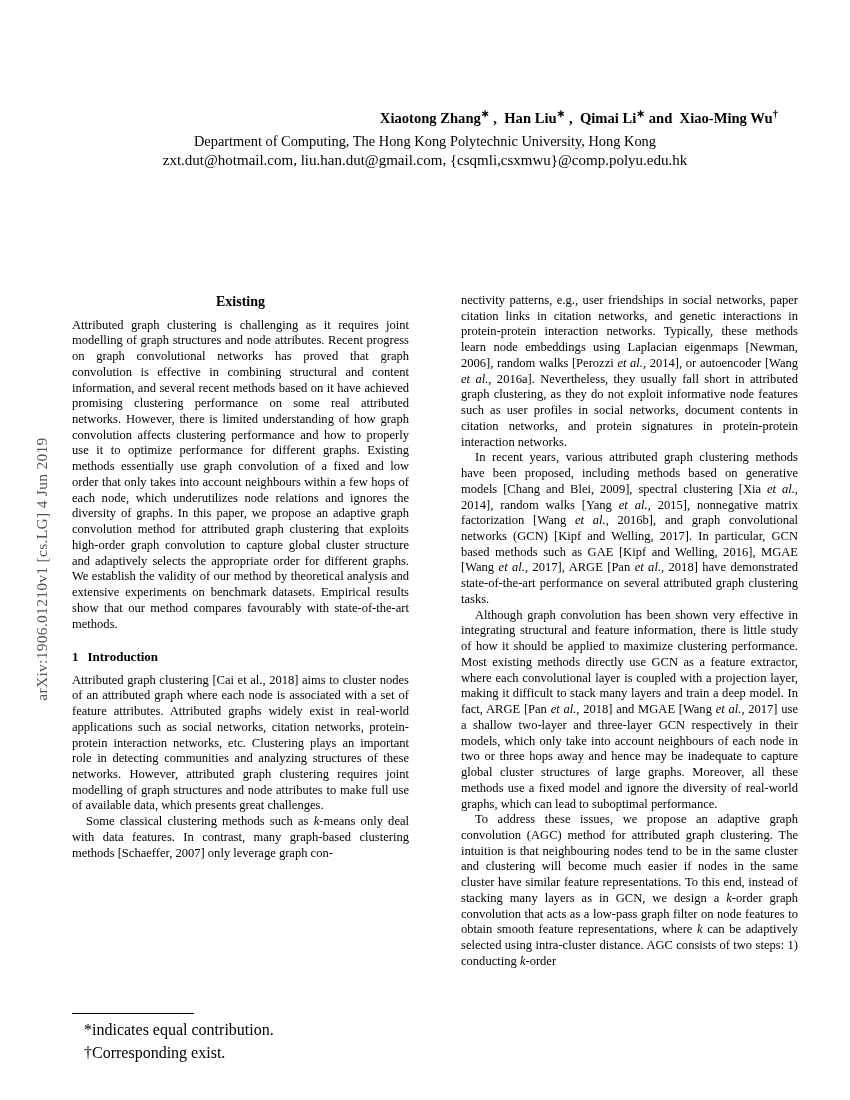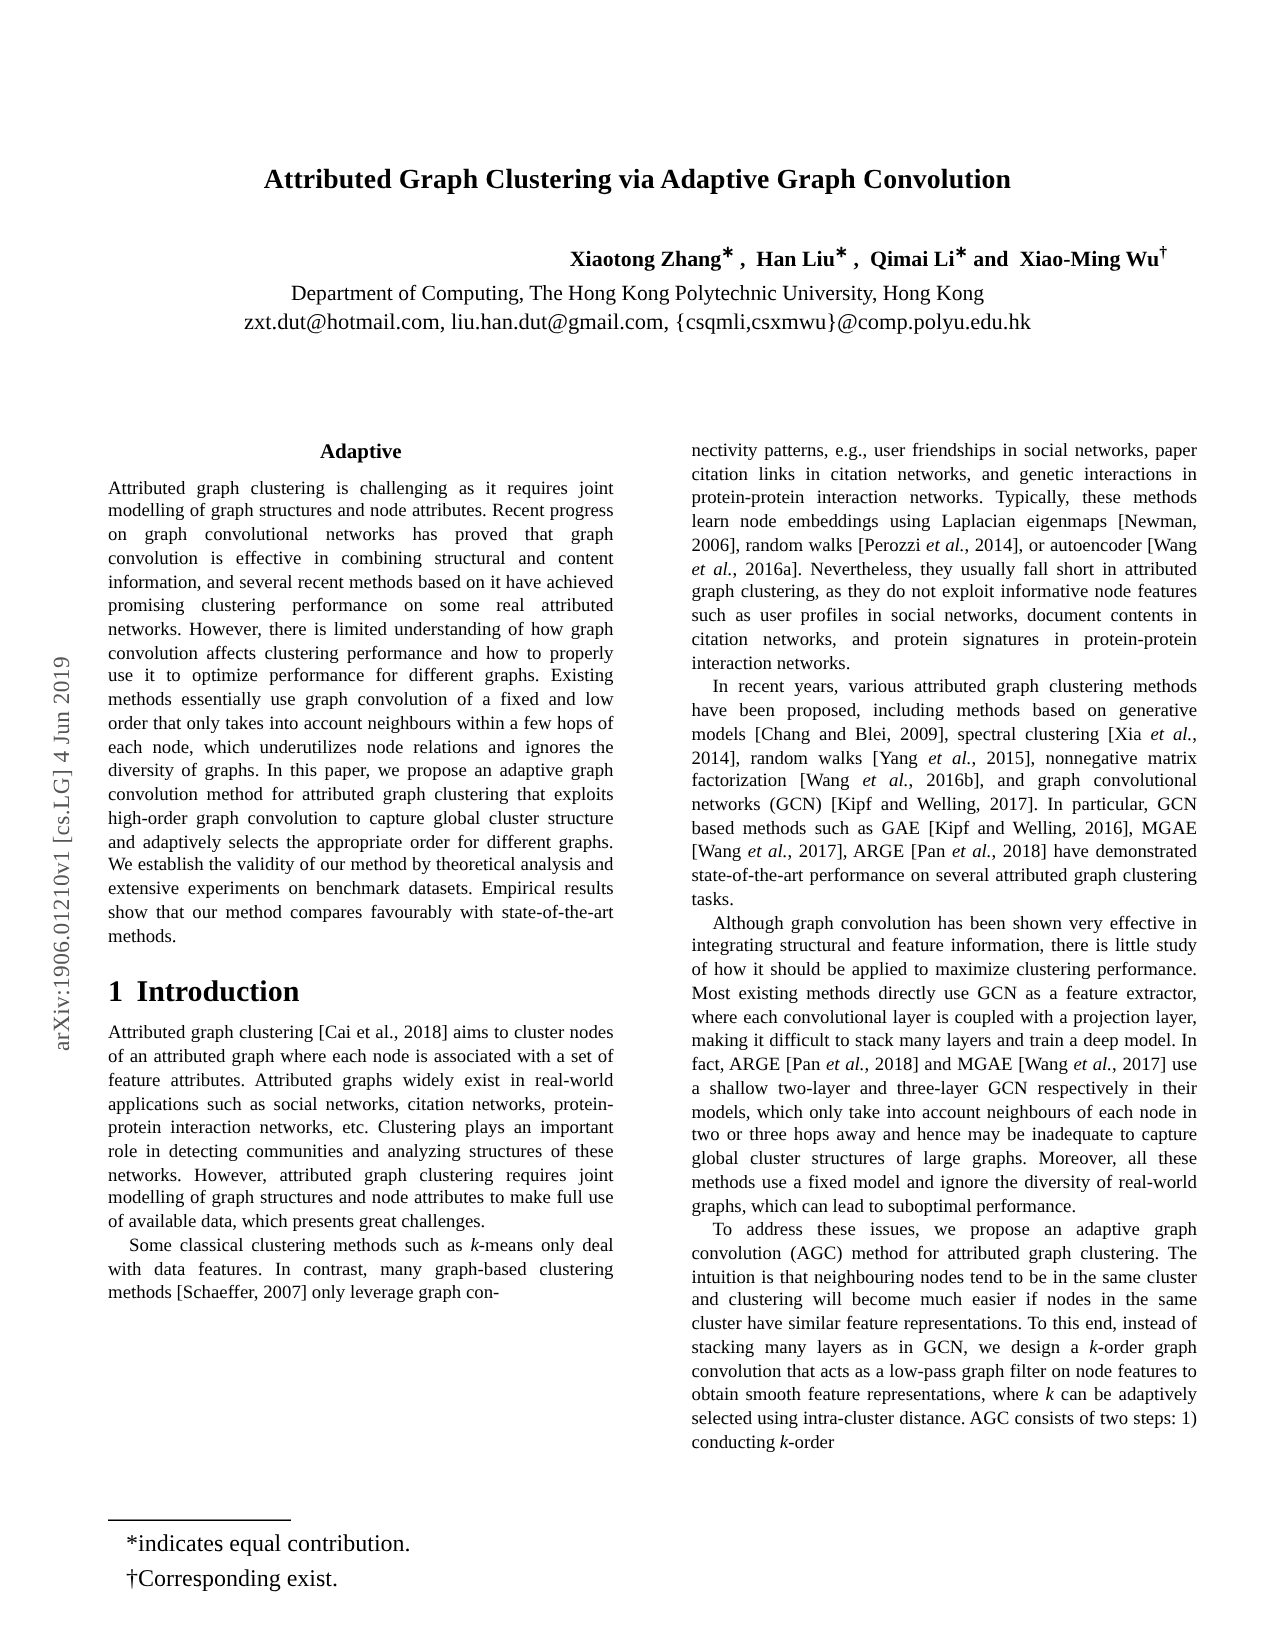--- a/index.html
+++ b/index.html
@@ -93,21 +93,21 @@
   }
   p.para {
     margin: 0;
     text-indent: 14px;
     text-align: justify;
     hyphens: auto;
   }
   p.para.first { text-indent: 0; }
   .abs-body p { text-indent: 0; }
   .section-head {
-    font-size: 20px;
+    font-size: 13px;
     font-weight: bold;
     margin: 17px 0 7px 0;
   }
   .section-head .num { margin-right: 9px; }
 
   .footnote-wrap {
     position: absolute;
     left: 72px;
     top: 1013px;
     width: 337px;
@@ -128,35 +128,34 @@
   em { font-style: italic; }
 </style>
 </head>
 <body>
 
 <div class="page">
 
   <div class="arxiv-stamp">arXiv:1906.01210v1  [cs.LG]  4 Jun 2019</div>
 
   <div class="content">
-    <h1 class="title">Attributed Graph Clustering via Adaptive Graph Convolution</h1>
 
     <div class="authors">
       Xiaotong Zhang<sup>∗</sup> ,&nbsp; Han Liu<sup>∗</sup> ,&nbsp; Qimai Li<sup>∗</sup> and&nbsp; Xiao-Ming Wu<sup>†</sup>
     </div>
 
     <div class="affil">Department of Computing, The Hong Kong Polytechnic University, Hong Kong</div>
 
     <div class="emails">zxt.dut@hotmail.com, liu.han.dut@gmail.com, {csqmli,csxmwu}@comp.polyu.edu.hk</div>
   </div>
 
   <div class="columns">
 
     <div class="col left">
-      <div class="abstract-head">Adaptive</div>
+      <div class="abstract-head">Existing</div>
       <div class="abs-body">
         <p class="para">Attributed graph clustering is challenging as it requires joint modelling of graph structures and node attributes. Recent progress on graph convolutional networks has proved that graph convolution is effective in combining structural and content information, and several recent methods based on it have achieved promising clustering performance on some real attributed networks. However, there is limited understanding of how graph convolution affects clustering performance and how to properly use it to optimize performance for different graphs. Existing methods essentially use graph convolution of a fixed and low order that only takes into account neighbours within a few hops of each node, which underutilizes node relations and ignores the diversity of graphs. In this paper, we propose an adaptive graph convolution method for attributed graph clustering that exploits high-order graph convolution to capture global cluster structure and adaptively selects the appropriate order for different graphs. We establish the validity of our method by theoretical analysis and extensive experiments on benchmark datasets. Empirical results show that our method compares favourably with state-of-the-art methods.</p>
       </div>
 
       <div class="section-head">
         <span class="num">1</span><span>Introduction</span>
       </div>
 
       <p class="para first">Attributed graph clustering [Cai et al., 2018] aims to cluster nodes of an attributed graph where each node is associated with a set of feature attributes. Attributed graphs widely exist in real-world applications such as social networks, citation networks, protein-protein interaction networks, etc. Clustering plays an important role in detecting communities and analyzing structures of these networks. However, attributed graph clustering requires joint modelling of graph structures and node attributes to make full use of available data, which presents great challenges.</p>
       <p class="para">Some classical clustering methods such as <em>k</em>-means only deal with data features. In contrast, many graph-based clustering methods [Schaeffer, 2007] only leverage graph con-</p>

